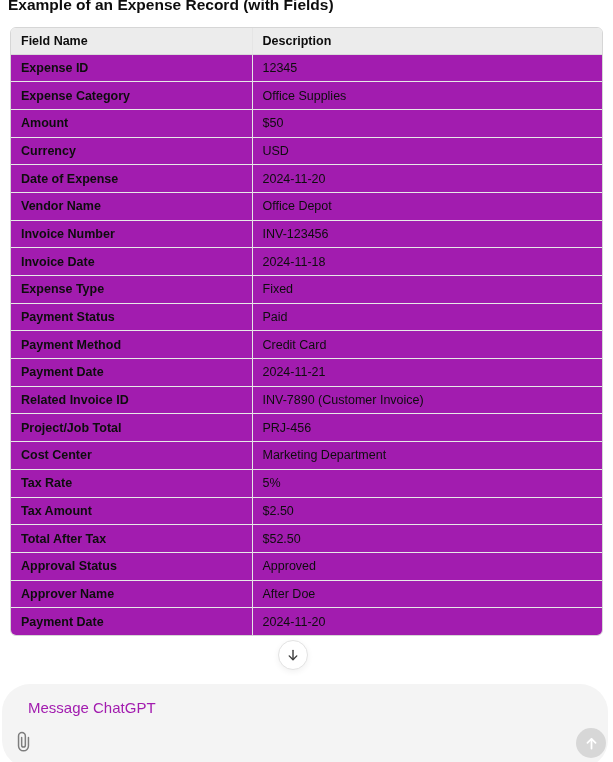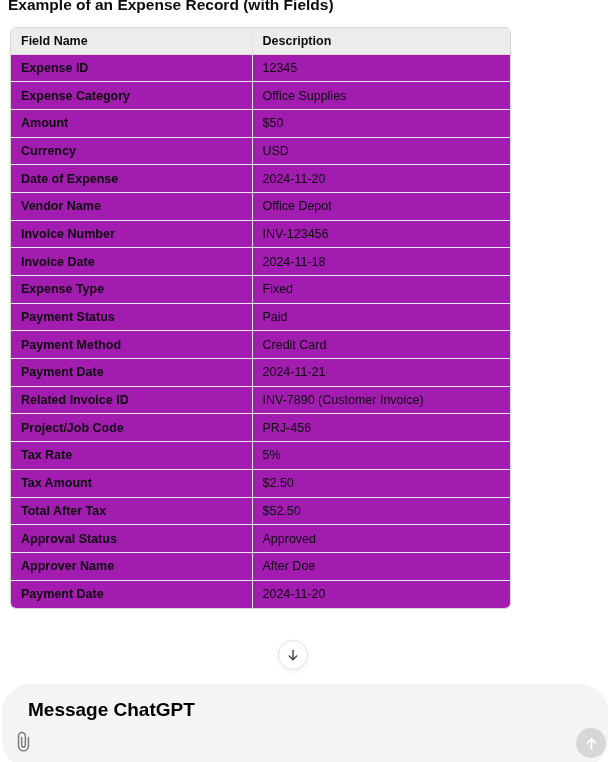--- a/index.html
+++ b/index.html
@@ -15,21 +15,21 @@
     position: absolute;
     top: -4px; left: 8px;
     font-size: 15.5px;
     font-weight: 700;
     color: #0d0d0d;
     white-space: nowrap;
   }
   .expense-table-wrap {
     position: absolute;
     top: 27px; left: 10px;
-    width: 501px;
+    width: 593px;
     border: 1px solid #d6d6d6;
     border-radius: 6px;
     overflow: hidden;
     background: #ffffff;
   }
   table.expense-table {
     width: 100%;
     border-collapse: collapse;
     font-size: 12.5px;
     table-layout: fixed;
@@ -72,23 +72,22 @@
   .composer {
     position: absolute;
     left: 2px; top: 684px;
     width: 606px; height: 84px;
     background: #f4f4f4;
     border-radius: 28px;
   }
   .composer-placeholder {
     position: absolute;
     left: 26px; top: 15px;
-    font-size: 19px;
-    color: #000000;
-    font-weight: bold;
+    font-size: 15px;
+    color: #a21caf;
   }
   .attach-btn {
     position: absolute;
     left: 9px; top: 45px;
     width: 24px; height: 26px;
     display: flex; align-items: center; justify-content: center;
     cursor: pointer;
     background: transparent; border: none;
   }
   .send-btn {
@@ -180,24 +179,28 @@
     <td class="field">Payment Date</td>
     <td class="desc">2024-11-21</td>
   </tr>
 
   <tr>
     <td class="field">Related Invoice ID</td>
     <td class="desc">INV-7890 (Customer Invoice)</td>
   </tr>
 
   <tr>
-    <td class="field">Project/Job Code</td>
+    <td class="field">Project/Job Total</td>
     <td class="desc">PRJ-456</td>
   </tr>
 
+  <tr>
+    <td class="field">Cost Center</td>
+    <td class="desc">Marketing Department</td>
+  </tr>
 
   <tr>
     <td class="field">Tax Rate</td>
     <td class="desc">5%</td>
   </tr>
 
   <tr>
     <td class="field">Tax Amount</td>
     <td class="desc">$2.50</td>
   </tr>

